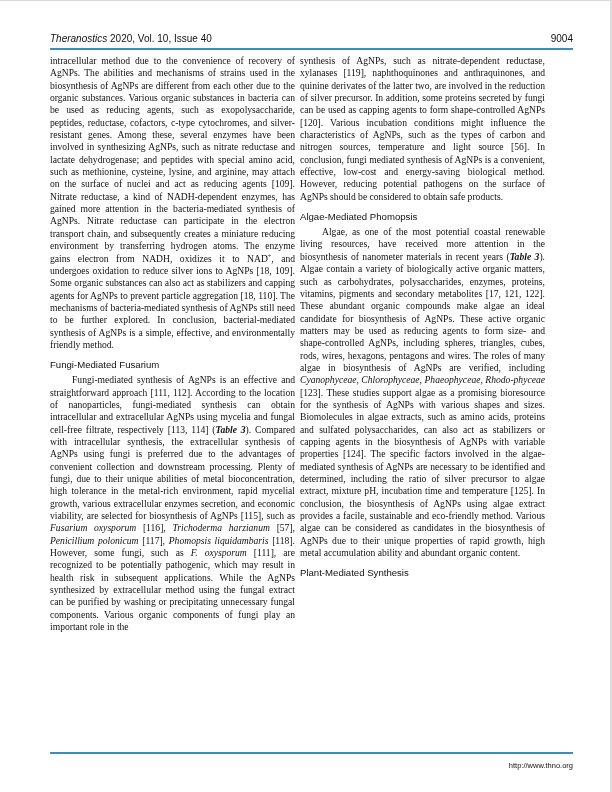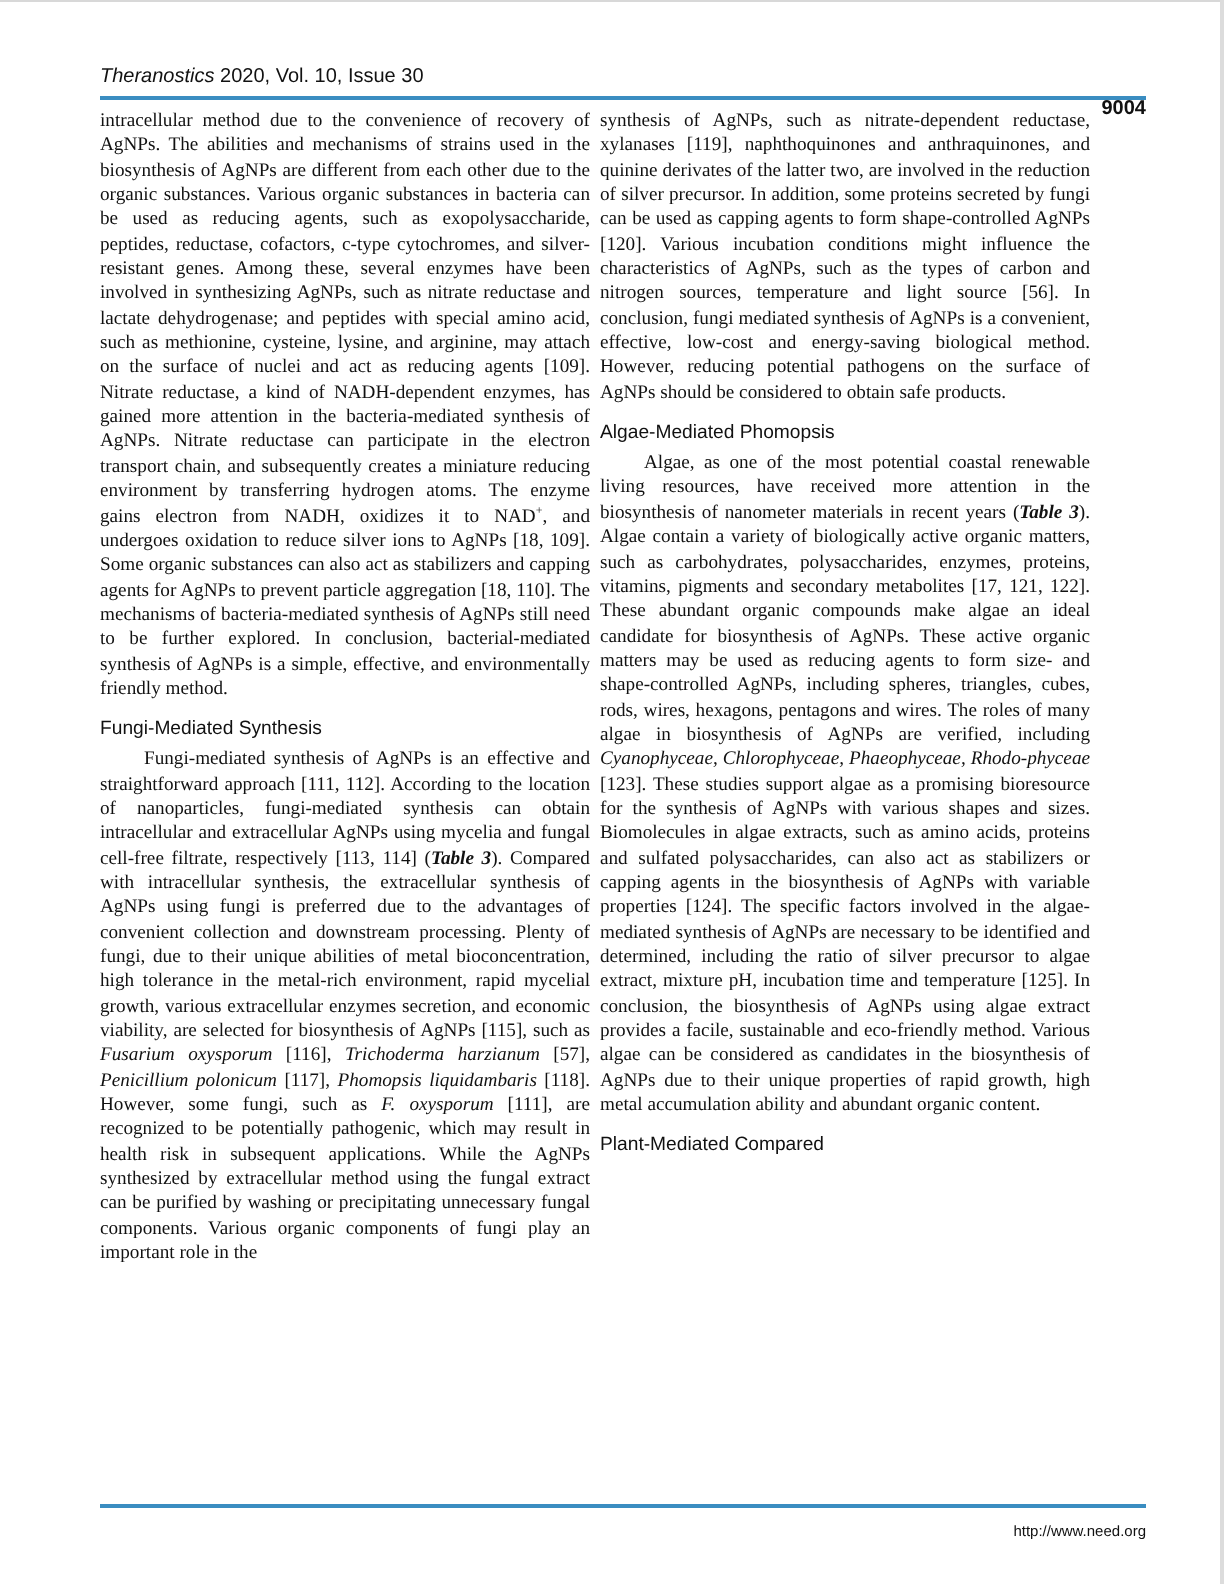--- a/index.html
+++ b/index.html
@@ -8,21 +8,21 @@
     font-family: "DejaVu Serif", serif; color: #111;
   }
   .page-edge-top { position: absolute; left: 0; top: 0; width: 612px; height: 1px; background: #d8d8d8; }
   .page-edge-right { position: absolute; right: 0; top: 0; width: 2px; height: 792px; background: #dcdcdc; }
   .header {
     position: absolute; left: 50px; top: 33px; width: 523px; height: 14px;
     font-family: "Liberation Sans", sans-serif; font-size: 10px; color: #111;
   }
   .header .journal { position: absolute; left: 0; top: 0; }
   .header .journal i { font-style: italic; }
-  .header .pagenum { position: absolute; right: 0; top: 0; font-weight: bold; margin-top: 16px; }
+  .header .pagenum { position: absolute; right: 0; top: 0; font-weight: normal; }
   .rule { position: absolute; left: 50px; width: 523px; height: 2px; background: #3a8dc1; }
   .rule.top { top: 48px; }
   .rule.bottom { top: 752px; }
   .footer-url {
     position: absolute; right: 39px; top: 761px;
     font-family: "Liberation Sans", sans-serif; font-size: 7.5px; color: #111;
   }
   .col {
     position: absolute; top: 55px; width: 245px;
     font-family: "Liberation Serif", serif; font-size: 9.6px; line-height: 12.35px;
@@ -39,38 +39,38 @@
   .col i { font-style: italic; }
   .col b { font-weight: bold; font-style: italic; }
 </style>
 </head>
 <body>
 
 <div class="page-edge-top"></div>
 <div class="page-edge-right"></div>
 
 <div class="header">
-  <span class="journal"><i>Theranostics</i><span> 2020, Vol. 10, Issue 30</span></span>
+  <span class="journal"><i>Theranostics</i><span> 2020, Vol. 10, Issue 40</span></span>
   <span class="pagenum">9004</span>
 </div>
 <div class="rule top"></div>
 
 <div class="col left">
   <p><span>intracellular method due to the convenience of recovery of AgNPs. The abilities and mechanisms of strains used in the biosynthesis of AgNPs are different from each other due to the organic substances. Various organic substances in bacteria can be used as reducing agents, such as exopolysaccharide, peptides, reductase, cofactors, c-type cytochromes, and silver-resistant genes. Among these, several enzymes have been involved in synthesizing AgNPs, such as nitrate reductase and lactate dehydrogenase; and peptides with special amino acid, such as methionine, cysteine, lysine, and arginine, may attach on the surface of nuclei and act as reducing agents [109]. Nitrate reductase, a kind of NADH-dependent enzymes, has gained more attention in the bacteria-mediated synthesis of AgNPs. Nitrate reductase can participate in the electron transport chain, and subsequently creates a miniature reducing environment by transferring hydrogen atoms. The enzyme gains electron from NADH, oxidizes it to NAD</span><sup style="font-size:6px;line-height:0">+</sup><span>, and undergoes oxidation to reduce silver ions to AgNPs [18, 109]. Some organic substances can also act as stabilizers and capping agents for AgNPs to prevent particle aggregation [18, 110]. The mechanisms of bacteria-mediated synthesis of AgNPs still need to be further explored. In conclusion, bacterial-mediated synthesis of AgNPs is a simple, effective, and environmentally friendly method.</span></p>
 
-  <h3>Fungi-Mediated Synthesis</h3>
+  <h3>Fungi-Mediated Fusarium</h3>
 
   <p class="indent"><span>Fungi-mediated synthesis of AgNPs is an effective and straightforward approach [111, 112]. According to the location of nanoparticles, fungi-mediated synthesis can obtain intracellular and extracellular AgNPs using mycelia and fungal cell-free filtrate, respectively [113, 114] (</span><b>Table 3</b><span>). Compared with intracellular synthesis, the extracellular synthesis of AgNPs using fungi is preferred due to the advantages of convenient collection and downstream processing. Plenty of fungi, due to their unique abilities of metal bioconcentration, high tolerance in the metal-rich environment, rapid mycelial growth, various extracellular enzymes secretion, and economic viability, are selected for biosynthesis of AgNPs [115], such as </span><i>Fusarium oxysporum</i><span> [116], </span><i>Trichoderma harzianum</i><span> [57], </span><i>Penicillium polonicum</i><span> [117], </span><i>Phomopsis liquidambaris</i><span> [118]. However, some fungi, such as </span><i>F. oxysporum</i><span> [111], are recognized to be potentially pathogenic, which may result in health risk in subsequent applications. While the AgNPs synthesized by extracellular method using the fungal extract can be purified by washing or precipitating unnecessary fungal components. Various organic components of fungi play an important role in the</span></p>
 </div>
 
 <div class="col right">
   <p>synthesis of AgNPs, such as nitrate-dependent reductase, xylanases [119], naphthoquinones and anthraquinones, and quinine derivates of the latter two, are involved in the reduction of silver precursor. In addition, some proteins secreted by fungi can be used as capping agents to form shape-controlled AgNPs [120]. Various incubation conditions might influence the characteristics of AgNPs, such as the types of carbon and nitrogen sources, temperature and light source [56]. In conclusion, fungi mediated synthesis of AgNPs is a convenient, effective, low-cost and energy-saving biological method. However, reducing potential pathogens on the surface of AgNPs should be considered to obtain safe products.</p>
 
   <h3>Algae-Mediated Phomopsis</h3>
 
   <p class="indent"><span>Algae, as one of the most potential coastal renewable living resources, have received more attention in the biosynthesis of nanometer materials in recent years (</span><b>Table 3</b><span>). Algae contain a variety of biologically active organic matters, such as carbohydrates, polysaccharides, enzymes, proteins, vitamins, pigments and secondary metabolites [17, 121, 122]. These abundant organic compounds make algae an ideal candidate for biosynthesis of AgNPs. These active organic matters may be used as reducing agents to form size- and shape-controlled AgNPs, including spheres, triangles, cubes, rods, wires, hexagons, pentagons and wires. The roles of many algae in biosynthesis of AgNPs are verified, including </span><i>Cyanophyceae, Chlorophyceae, Phaeophyceae, Rhodo-phyceae</i><span> [123]. These studies support algae as a promising bioresource for the synthesis of AgNPs with various shapes and sizes. Biomolecules in algae extracts, such as amino acids, proteins and sulfated polysaccharides, can also act as stabilizers or capping agents in the biosynthesis of AgNPs with variable properties [124]. The specific factors involved in the algae-mediated synthesis of AgNPs are necessary to be identified and determined, including the ratio of silver precursor to algae extract, mixture pH, incubation time and temperature [125]. In conclusion, the biosynthesis of AgNPs using algae extract provides a facile, sustainable and eco-friendly method. Various algae can be considered as candidates in the biosynthesis of AgNPs due to their unique properties of rapid growth, high metal accumulation ability and abundant organic content.</span></p>
 
-  <h3>Plant-Mediated Compared</h3>
+  <h3>Plant-Mediated Synthesis</h3>
 
 </div>
 
 <div class="rule bottom"></div>
-<div class="footer-url">http://www.need.org</div>
+<div class="footer-url">http://www.thno.org</div>
 
 </body></html>

